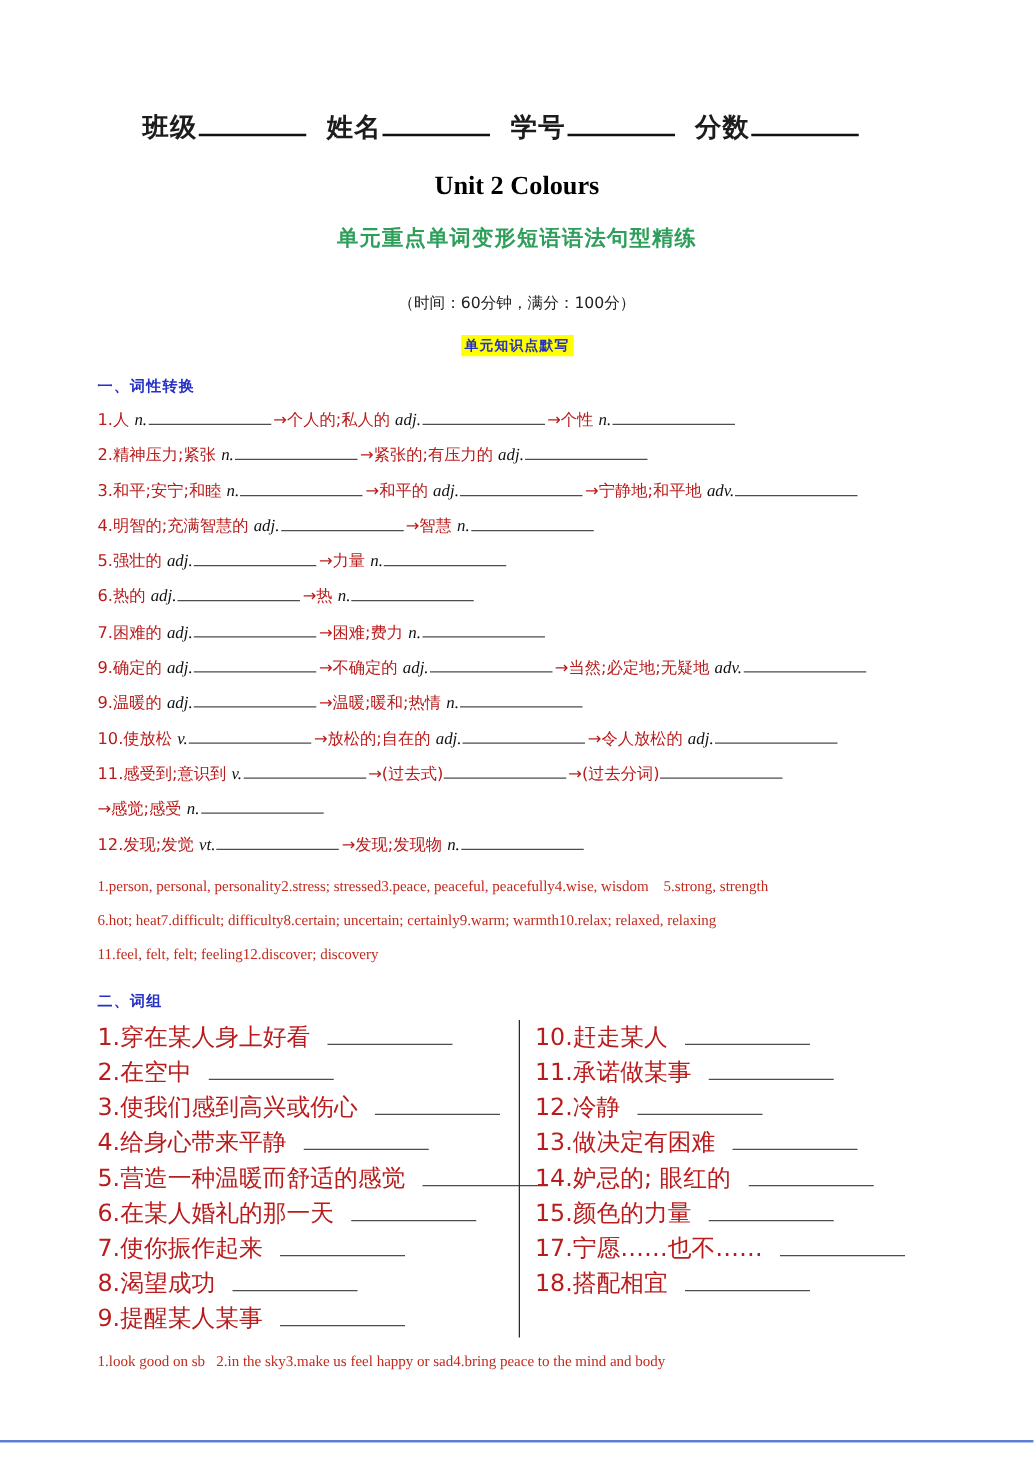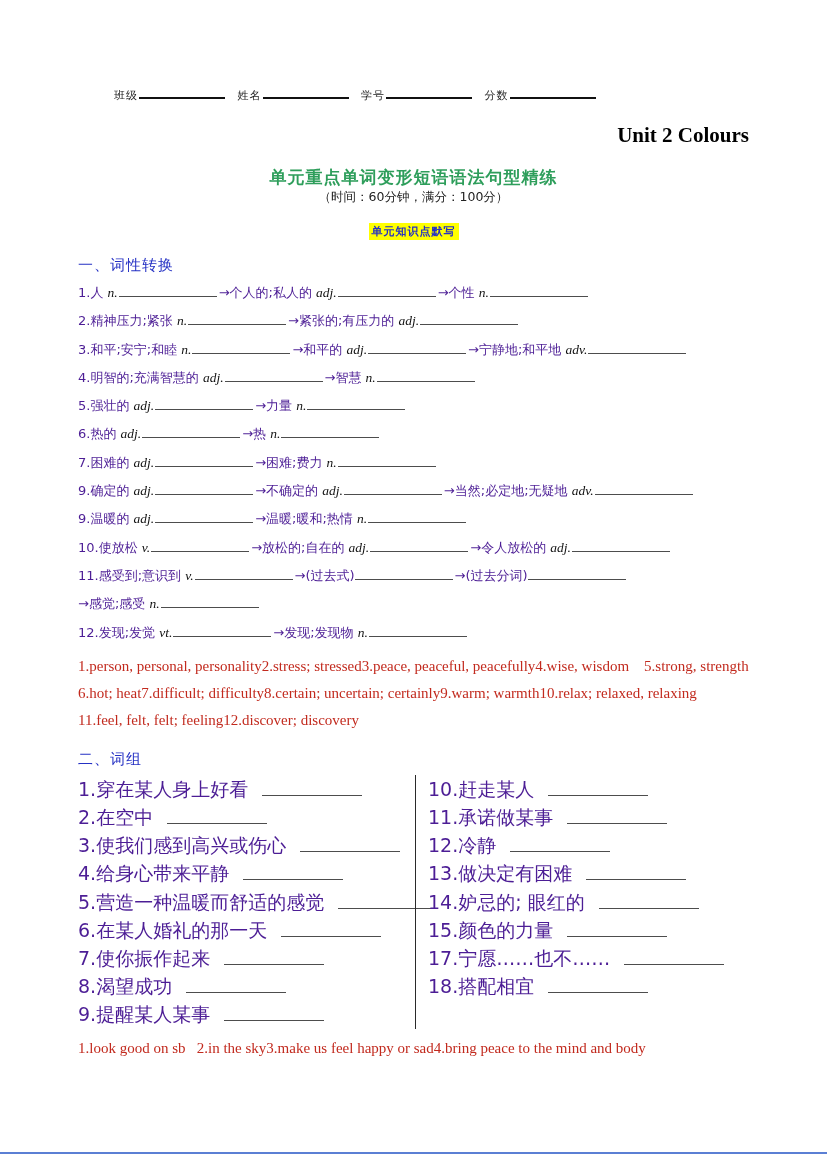--- a/index.html
+++ b/index.html
@@ -14,78 +14,78 @@
     width:827px;height:1169px;
     background:#ffffff;
     box-sizing:border-box;
     padding:86px 78px 0 78px;
     font-family:"DejaVu Sans","Liberation Sans",sans-serif;
     color:#1c1c1c;
     overflow:hidden;
   }
   
   .header-line{
-    font-size:11px;font-weight:normal;letter-spacing:1px;
+    font-size:21px;font-weight:bold;letter-spacing:1px;
     padding-left:36px;white-space:nowrap;
   }
   .header-field{display:inline-block;margin-right:8px;}
   .hblank{
     display:inline-block;width:86px;height:1em;
     border-bottom:2px solid #111;vertical-align:baseline;margin-left:1px;
   }
   
   .doc-title{
-    text-align:right;margin-top:20px;
+    text-align:center;margin-top:20px;
     font-family:"Liberation Serif","DejaVu Serif",serif;
     font-size:21px;font-weight:bold;color:#000;
   }
   .doc-subtitle{
     text-align:center;margin-top:18px;
     font-size:17px;font-weight:bold;color:var(--accent-green);
     letter-spacing:1px;
   }
   .exam-meta{
-    text-align:center;margin-top:0;
+    text-align:center;margin-top:32px;
     font-size:12.5px;color:#222;
   }
   .highlight-wrap{text-align:center;margin-top:14px;}
   .highlight-heading{
     display:inline-block;
     background:var(--highlight-yellow);
     color:var(--accent-blue);
     font-size:11px;font-weight:bold;
     padding:1px 3px;letter-spacing:1px;text-align:center;
   }
   
   .sec-heading{
-    font-size:15px;font-weight:normal;color:var(--accent-blue);
+    font-size:12px;font-weight:bold;color:var(--accent-blue);
     margin-top:16px;letter-spacing:1px;
   }
   
   .s1-list{margin-top:4px;}
   .s1-line{
     height:28.3px;line-height:28.3px;
     font-size:13px;white-space:nowrap;
   }
-  .zh{color:#4c1d95;}
+  .zh{color:#b91c1c;}
   .pos{
     font-family:"Liberation Serif","DejaVu Serif",serif;
     font-style:italic;font-size:13.5px;color:#111;
     margin-right:1px;
   }
   .blank{
     display:inline-block;width:98px;height:13px;
     border-bottom:1px solid #4d4d4d;vertical-align:baseline;
     margin-right:2px;
   }
   
   .answers{margin-top:6px;}
   .answer-line{
     font-family:"Liberation Serif","DejaVu Serif",serif;
-    font-size:15px;color:var(--answer-red);
+    font-size:12px;color:var(--answer-red);
     height:27px;line-height:27px;white-space:pre;
   }
   
   .phrase-cols{display:flex;margin-top:6px;}
   .col-left{width:337px;box-sizing:border-box;padding-right:14px;}
   .col-right{flex:1;border-left:1.6px solid #2a2a2a;padding-left:12px;}
   .phrase-item{
     height:28.2px;line-height:28.2px;font-size:19px;white-space:nowrap;
   }
   .pblank{

